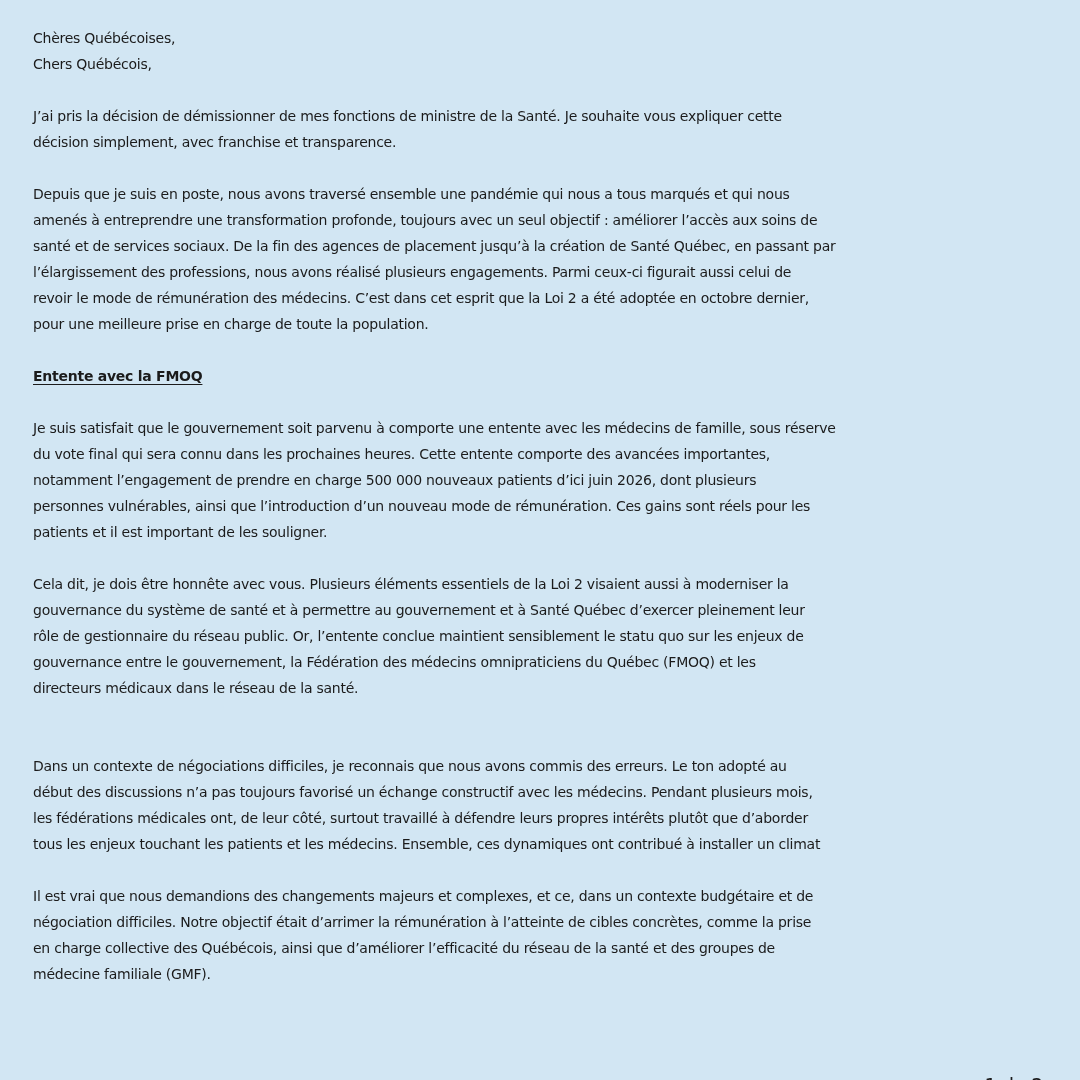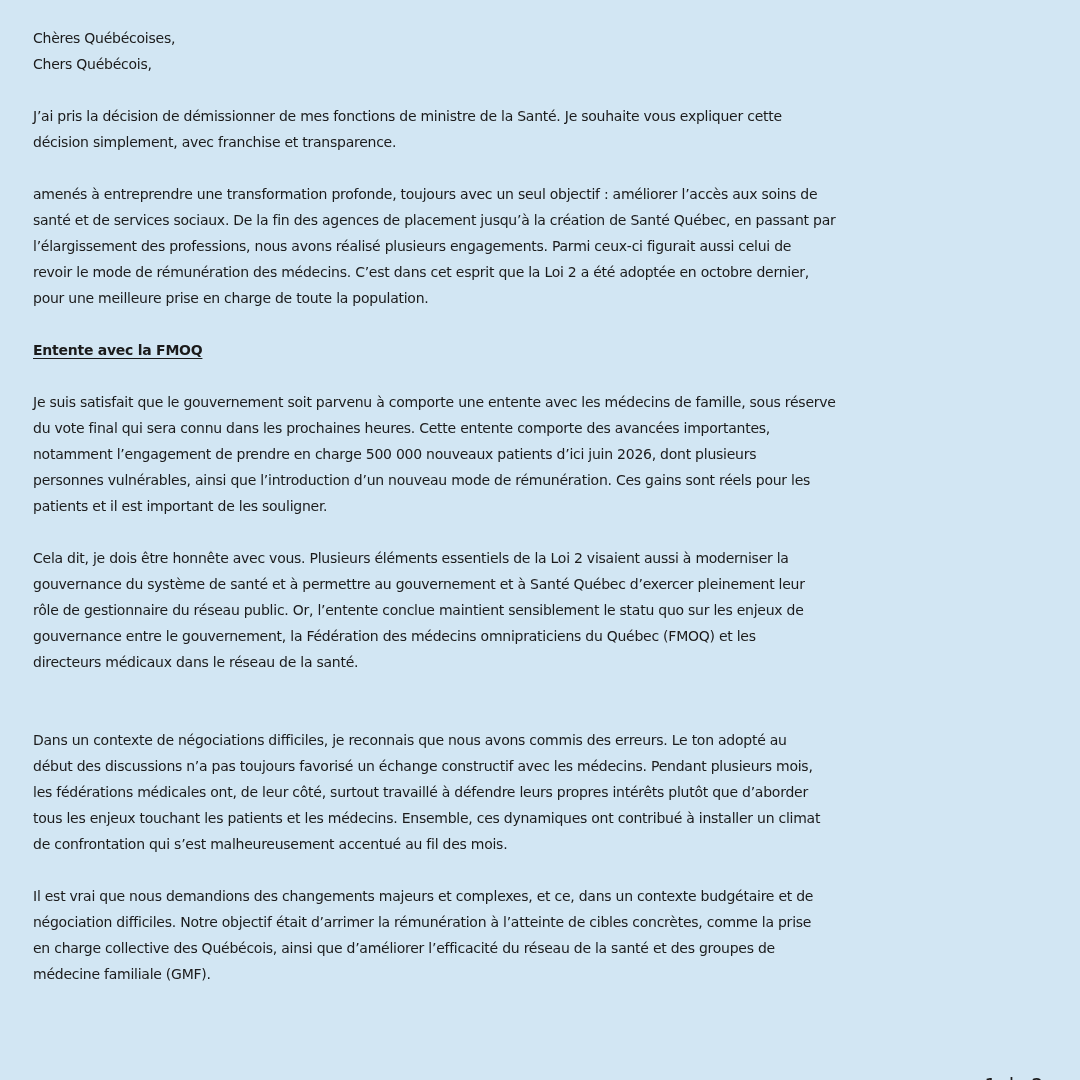--- a/index.html
+++ b/index.html
@@ -30,20 +30,21 @@
   <div class="line">Chers Québécois,</div>
   <div class="blank"></div>
 
   <div>
     <div class="line">J’ai pris la décision de démissionner de mes fonctions de ministre de la Santé. Je souhaite vous expliquer cette</div>
     <div class="line">décision simplement, avec franchise et transparence.</div>
   </div>
   <div class="blank"></div>
 
   <div>
+    <div class="line">Depuis que je suis en poste, nous avons traversé ensemble une pandémie qui nous a tous marqués et qui nous</div>
     <div class="line">amenés à entreprendre une transformation profonde, toujours avec un seul objectif : améliorer l’accès aux soins de</div>
     <div class="line">santé et de services sociaux. De la fin des agences de placement jusqu’à la création de Santé Québec, en passant par</div>
     <div class="line">l’élargissement des professions, nous avons réalisé plusieurs engagements. Parmi ceux-ci figurait aussi celui de</div>
     <div class="line">revoir le mode de rémunération des médecins. C’est dans cet esprit que la Loi 2 a été adoptée en octobre dernier,</div>
     <div class="line">pour une meilleure prise en charge de toute la population.</div>
   </div>
   <div class="blank"></div>
 
   <div class="heading">Entente avec la FMOQ</div>
   <div class="blank"></div>
@@ -66,21 +67,20 @@
   </div>
   <div class="blank"></div>
 
   <div class="blank"></div>
 
   <div>
     <div class="line">Dans un contexte de négociations difficiles, je reconnais que nous avons commis des erreurs. Le ton adopté au</div>
     <div class="line">début des discussions n’a pas toujours favorisé un échange constructif avec les médecins. Pendant plusieurs mois,</div>
     <div class="line">les fédérations médicales ont, de leur côté, surtout travaillé à défendre leurs propres intérêts plutôt que d’aborder</div>
     <div class="line">tous les enjeux touchant les patients et les médecins. Ensemble, ces dynamiques ont contribué à installer un climat</div>
-    <div class="line">de confrontation qui s’est malheureusement accentué au fil des mois.</div>
   </div>
   <div class="blank"></div>
 
   <div>
     <div class="line">Il est vrai que nous demandions des changements majeurs et complexes, et ce, dans un contexte budgétaire et de</div>
     <div class="line">négociation difficiles. Notre objectif était d’arrimer la rémunération à l’atteinte de cibles concrètes, comme la prise</div>
     <div class="line">en charge collective des Québécois, ainsi que d’améliorer l’efficacité du réseau de la santé et des groupes de</div>
     <div class="line">médecine familiale (GMF).</div>
   </div>
 </div>

